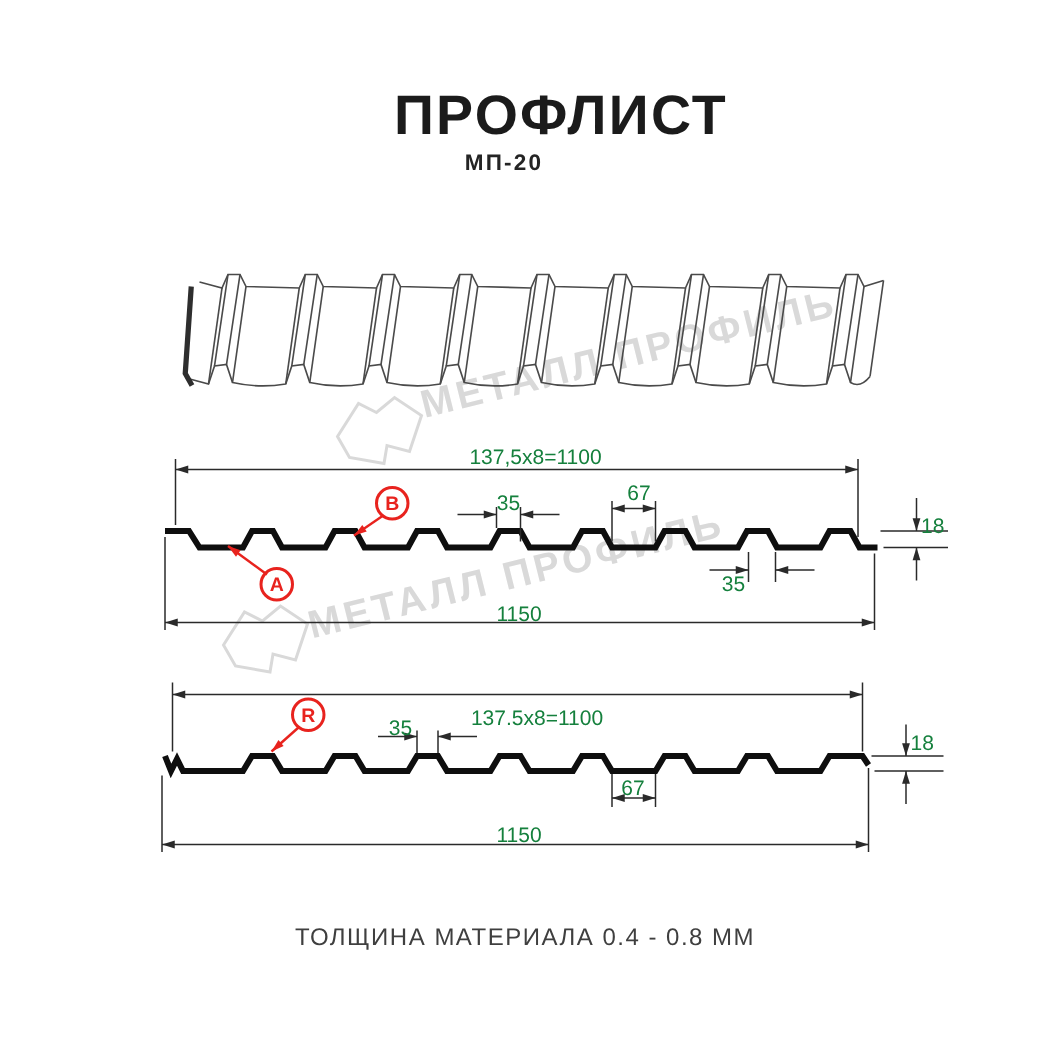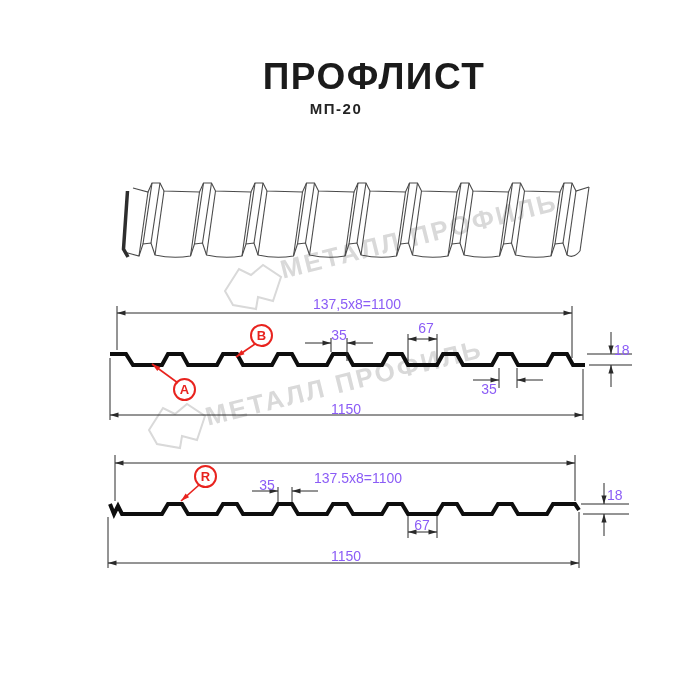--- a/index.html
+++ b/index.html
@@ -11,21 +11,21 @@
   .subtitle{position:absolute;left:0;top:100px;width:672px;text-align:center;
          font-size:15px;font-weight:600;letter-spacing:1.5px;color:#242424;}
   .note{position:absolute;left:0;top:617px;width:700px;text-align:center;
          font-size:16px;font-weight:400;letter-spacing:1px;color:#3f3f3f;}
   .wm{position:absolute;white-space:nowrap;font-size:26px;font-weight:700;
       letter-spacing:2.5px;color:#d9d9d9;transform-origin:0 50%;
       transform:rotate(-14deg);z-index:1;}
   .wm1{left:281px;top:255px;}
   .wm2{left:206px;top:402px;}
   svg#art{position:absolute;left:0;top:0;z-index:2;}
-  .dim{position:absolute;z-index:3;font-size:14px;color:#8b5cf6;white-space:nowrap;}
+  .dim{position:absolute;z-index:3;font-size:14px;color:#15803d;white-space:nowrap;}
   .dim.ctr{transform:translateX(-50%);}
   .callout{position:absolute;z-index:4;width:19px;height:19px;border:2px solid #e8231e;
            border-radius:50%;color:#e8231e;font-size:13px;font-weight:700;
            text-align:center;line-height:19px;background:transparent;}
 </style>
 </head>
 <body>
 
 <div class="canvas">
 
@@ -169,13 +169,14 @@
   <div class="dim ctr" style="left:358px;top:470px;">137.5x8=1100</div>
   <div class="dim ctr" style="left:267px;top:477px;">35</div>
   <div class="dim" style="left:607px;top:487px;">18</div>
   <div class="dim ctr" style="left:422px;top:517px;">67</div>
   <div class="dim ctr" style="left:346px;top:548px;">1150</div>
 
   <div class="callout" style="left:173px;top:378px;">А</div>
   <div class="callout" style="left:250px;top:324px;">В</div>
   <div class="callout" style="left:194px;top:465px;">R</div>
 
+  <div class="note">ТОЛЩИНА МАТЕРИАЛА 0.4 - 0.8 ММ</div>
 </div>
 
 </body></html>

